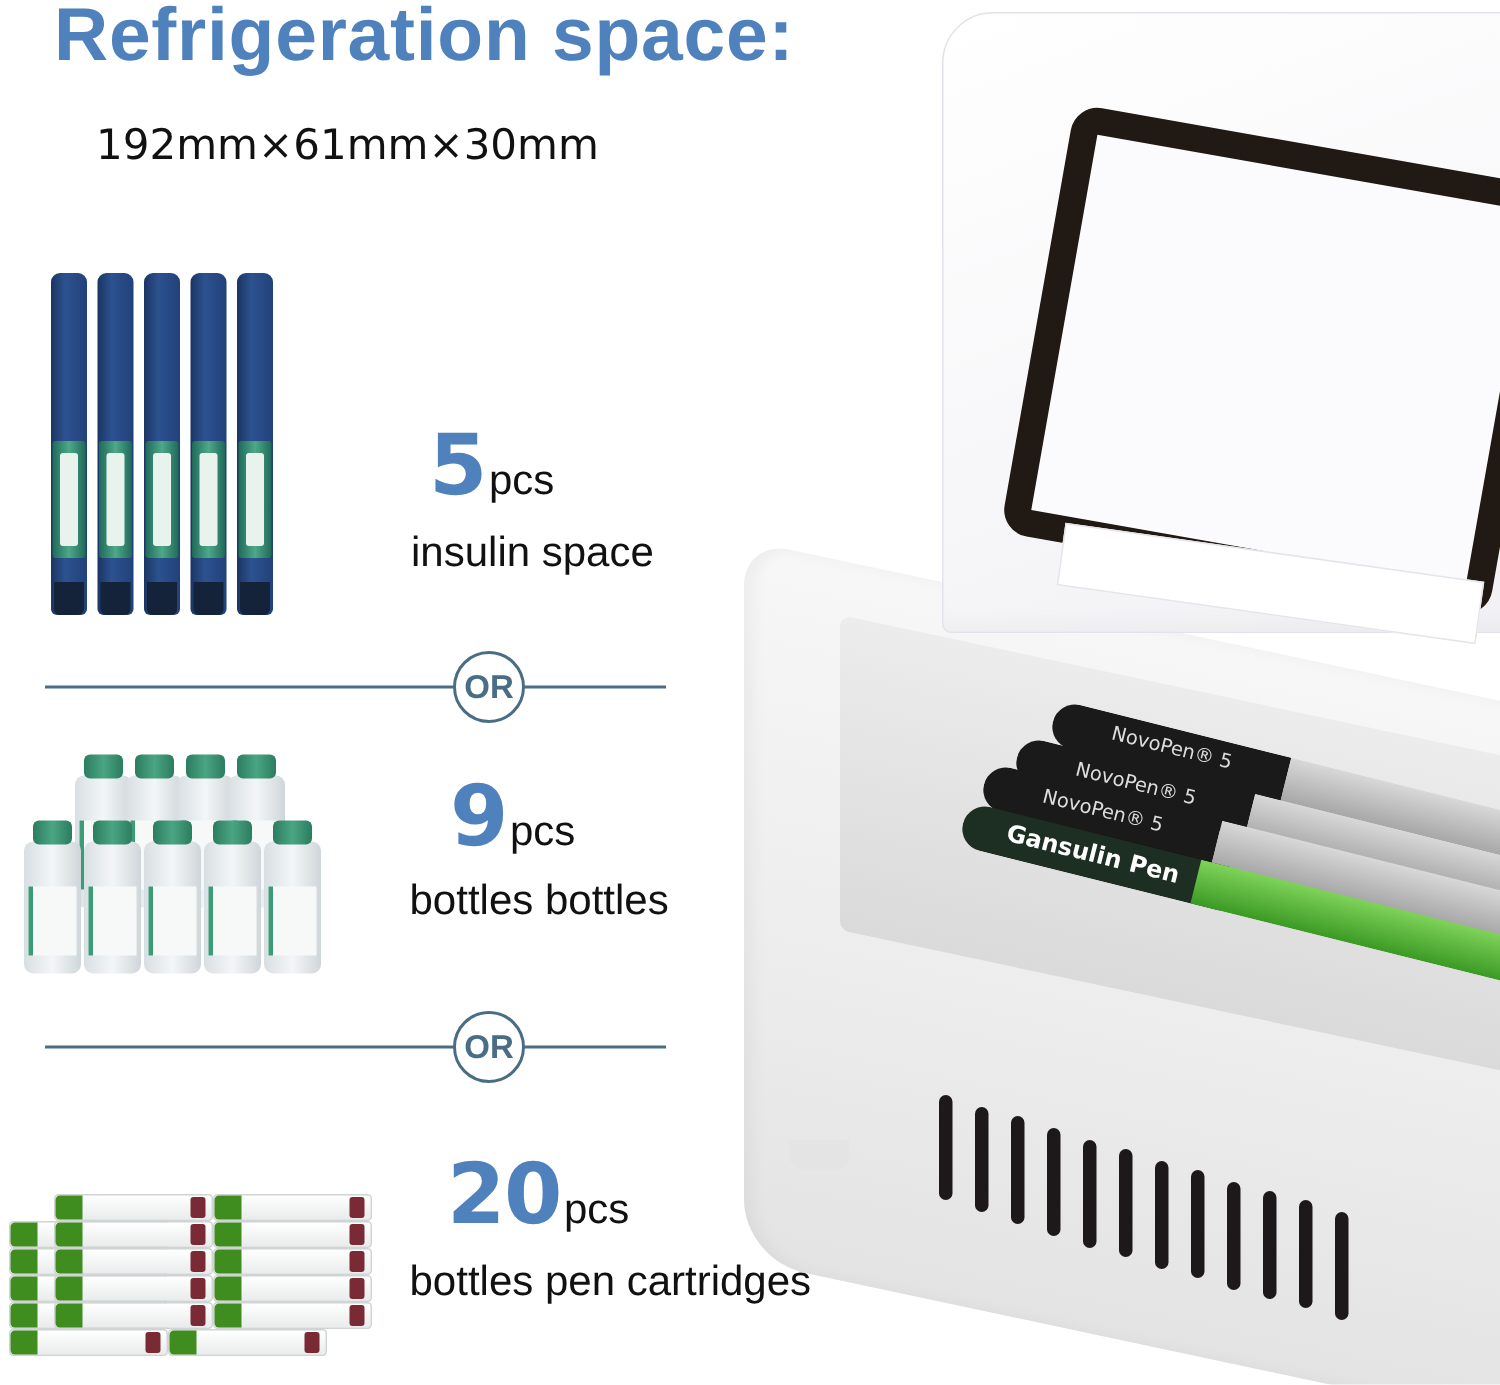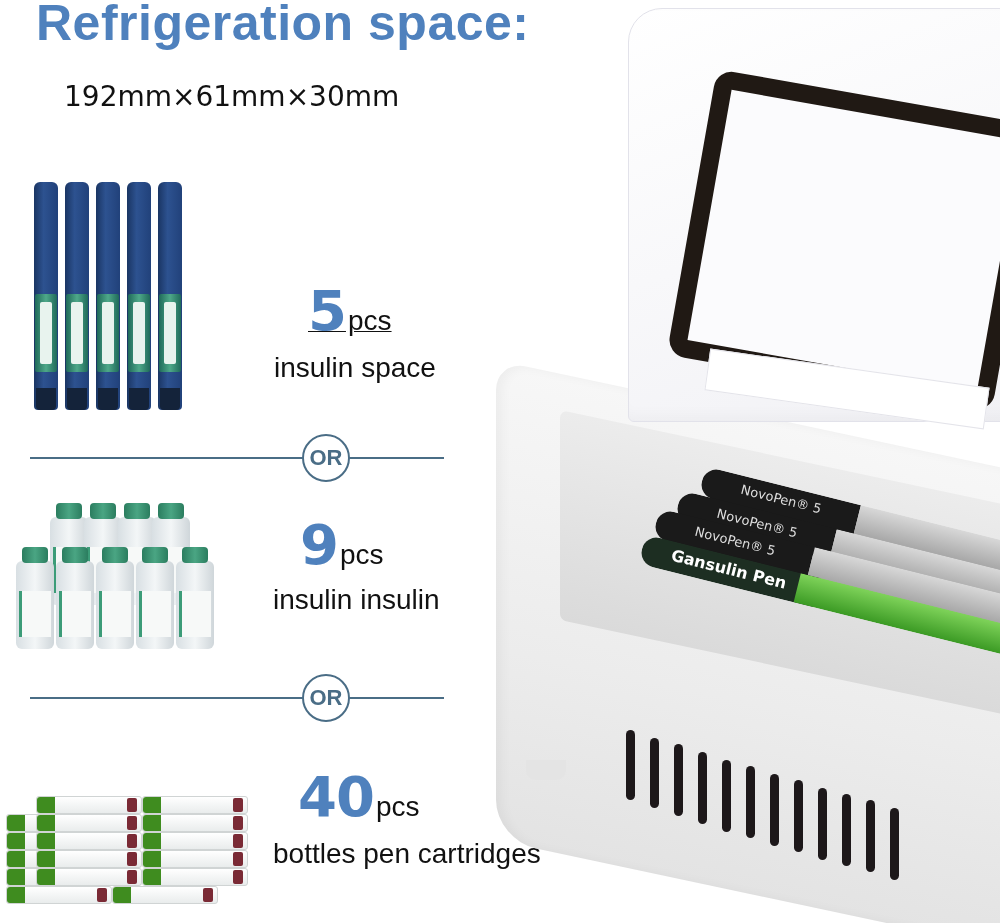--- a/index.html
+++ b/index.html
@@ -72,21 +72,21 @@
     </div>
   <div class="pen" style="left:93px">
       <div class="band"></div>
       <div class="tip"></div>
     </div>
   <div class="pen" style="left:124px">
       <div class="band"></div>
       <div class="tip"></div>
     </div>
 </div>
-<div class="qty" style="left:308px;top:278px;text-decoration:underline;">
+<div class="qty" style="left:286px;top:278px;">
   <span class="num">5</span><span class="unit">pcs</span>
 </div>
 <div class="desc" style="left:274px;top:352px;">insulin space</div>
 
 <div class="divider" style="left:30px;top:457px;width:414px;"></div>
 <div class="or-circle" style="left:302px;top:434px;">
     <span>OR</span>
   </div>
 
 <div class="abs bottles">
@@ -123,21 +123,21 @@
       <div class="lbl"></div>
     </div>
   <div class="bottle" style="left:166px;top:56px;">
       <div class="cap"></div>
       <div class="lbl"></div>
     </div>
 </div>
 <div class="qty" style="left:300px;top:512px;">
   <span class="num">9</span><span class="unit">pcs</span>
 </div>
-<div class="desc" style="left:273px;top:584px;">insulin insulin</div>
+<div class="desc" style="left:273px;top:584px;">bottles bottles</div>
 
 <div class="divider" style="left:30px;top:697px;width:414px;"></div>
 <div class="or-circle" style="left:302px;top:674px;">
     <span>OR</span>
   </div>
 
 <div class="abs carts">
   <div class="cart" style="left:32px;top:6px;">
       <div class="g"></div>
       <div class="r"></div>
@@ -197,21 +197,21 @@
   <div class="cart" style="left:2px;top:96px;">
       <div class="g"></div>
       <div class="r"></div>
     </div>
   <div class="cart" style="left:108px;top:96px;">
       <div class="g"></div>
       <div class="r"></div>
     </div>
 </div>
 <div class="qty" style="left:298px;top:764px;">
-  <span class="num">40</span><span class="unit">pcs</span>
+  <span class="num">20</span><span class="unit">pcs</span>
 </div>
 <div class="desc" style="left:273px;top:838px;">bottles pen cartridges</div>
 
 <div class="abs fridge">
   <div class="body"></div>
   <div class="foot"></div>
   <div class="inner"></div>
 
   <div class="tray-pen" style="left:222px;top:466px;width:320px;">
     <div class="cap"></div>

